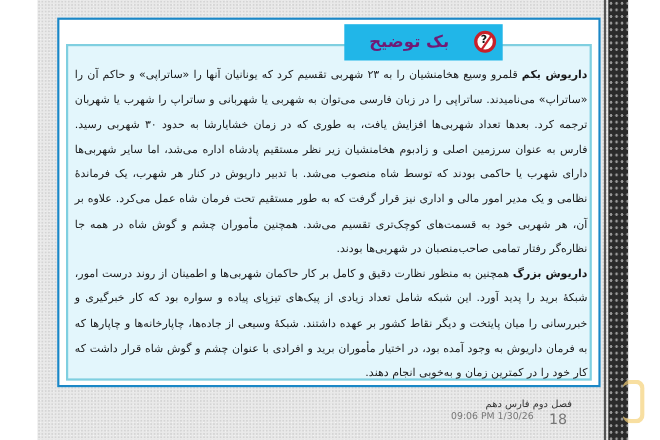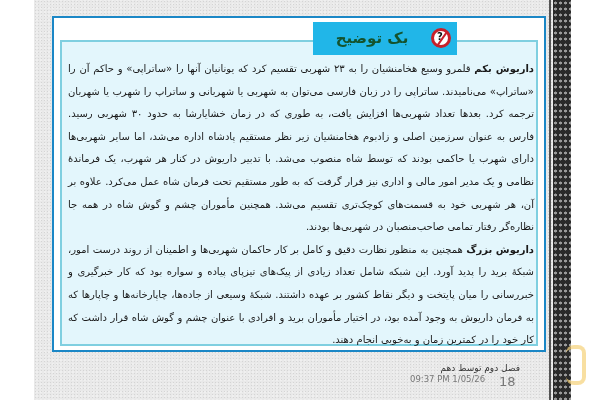--- a/index.html
+++ b/index.html
@@ -10,21 +10,21 @@
       background-size:3px 3px,4px 4px;background-position:0 0,1px 2px;}
     .dots{position:absolute;left:553px;top:0;width:18px;height:400px;
       background-color:#2a2a2a;
       background-image:radial-gradient(#9a9a9a 1.1px, transparent 1.4px);
       background-size:5px 6px;}
     .dots-line{position:absolute;left:549px;top:0;width:2px;height:400px;background:#555;}
     .orange-mark{position:absolute;left:566px;top:345px;width:16px;height:32px;border-radius:8px;border:4px solid #f6d27a;border-left:none;opacity:.7;}
     .frame{position:absolute;left:52px;top:16px;width:494px;height:336px;border:2px solid #1b87c6;background:#ffffff;box-sizing:border-box;}
     .inner{position:absolute;left:60px;top:40px;width:478px;height:306px;border:2px solid #7fcfe0;background:#e3f6fc;box-sizing:border-box;}
     .tab{position:absolute;left:313px;top:22px;width:144px;height:33px;background:#21b6e8;box-sizing:border-box;}
-    .tab-title{position:absolute;left:0;top:0;width:118px;height:33px;line-height:33px;text-align:center;color:#14532d;font-weight:bold;font-size:15px;direction:rtl;}
+    .tab-title{position:absolute;left:0;top:0;width:118px;height:33px;line-height:33px;text-align:center;color:#701a75;font-weight:bold;font-size:15px;direction:rtl;}
     .tab-icon{position:absolute;right:6px;top:6px;width:20px;height:20px;border-radius:50%;background:#fff;border:3px solid #c8202a;box-sizing:border-box;}
     .tab-icon:after{content:"";position:absolute;left:7px;top:-1px;width:2px;height:18px;background:#c8202a;transform:rotate(35deg);}
     .tab-icon span{position:absolute;left:3px;top:0px;font-size:10px;font-weight:bold;color:#111;}
     .content{position:absolute;left:68px;top:58px;width:466px;direction:rtl;text-align:justify;color:#1a1a1a;font-size:10px;line-height:22.6px;}
     .para{margin:0;}
     .para b{font-weight:bold;}
     .footer{position:absolute;left:410px;top:363px;width:110px;direction:rtl;text-align:right;}
     .footer-title{font-size:9px;color:#333;line-height:11px;}
     .footer-meta{position:absolute;left:410px;top:374px;font-size:8.5px;color:#777;direction:ltr;}
     .footer-page{position:absolute;left:499px;top:374px;font-size:13px;color:#777;}
@@ -46,16 +46,16 @@
       <span>?</span>
     </div>
 </div>
 
 <div class="content">
   <p class="para"><b>داریوش بکم</b><span> قلمرو وسیع هخامنشیان را به ۲۳ شهربی تقسیم کرد که یونانیان آنها را «ساتراپی» و حاکم آن را «ساتراپ» می‌نامیدند. ساتراپی را در زبان فارسی می‌توان به شهربی یا شهربانی و ساتراپ را شهرب یا شهربان ترجمه کرد. بعدها تعداد شهربی‌ها افزایش یافت، به طوری که در زمان خشایارشا به حدود ۳۰ شهربی رسید. فارس به عنوان سرزمین اصلی و زادبوم هخامنشیان زیر نظر مستقیم پادشاه اداره می‌شد، اما سایر شهربی‌ها دارای شهرب یا حاکمی بودند که توسط شاه منصوب می‌شد. با تدبیر داریوش در کنار هر شهرب، یک فرماندهٔ نظامی و یک مدیر امور مالی و اداری نیز قرار گرفت که به طور مستقیم تحت فرمان شاه عمل می‌کرد. علاوه بر آن، هر شهربی خود به قسمت‌های کوچک‌تری تقسیم می‌شد. همچنین مأموران چشم و گوش شاه در همه جا نظاره‌گر رفتار تمامی صاحب‌منصبان در شهربی‌ها بودند.</span></p>
   <p class="para"><b>داریوش بزرگ</b><span> همچنین به منظور نظارت دقیق و کامل بر کار حاکمان شهربی‌ها و اطمینان از روند درست امور، شبکهٔ برید را پدید آورد. این شبکه شامل تعداد زیادی از پیک‌های تیزپای پیاده و سواره بود که کار خبرگیری و خبررسانی را میان پایتخت و دیگر نقاط کشور بر عهده داشتند. شبکهٔ وسیعی از جاده‌ها، چاپارخانه‌ها و چاپارها که به فرمان داریوش به وجود آمده بود، در اختیار مأموران برید و افرادی با عنوان چشم و گوش شاه قرار داشت که کار خود را در کمترین زمان و به‌خوبی انجام دهند.</span></p>
 </div>
 
 <div class="footer">
-  <div class="footer-title">فصل دوم توسط دهم</div>
+  <div class="footer-title">فصل دوم فارس دهم</div>
 </div>
-<div class="footer-meta">09:37 PM 1/05/26</div>
+<div class="footer-meta">09:06 PM 1/30/26</div>
 <div class="footer-page">18</div>
 
 </body></html>

